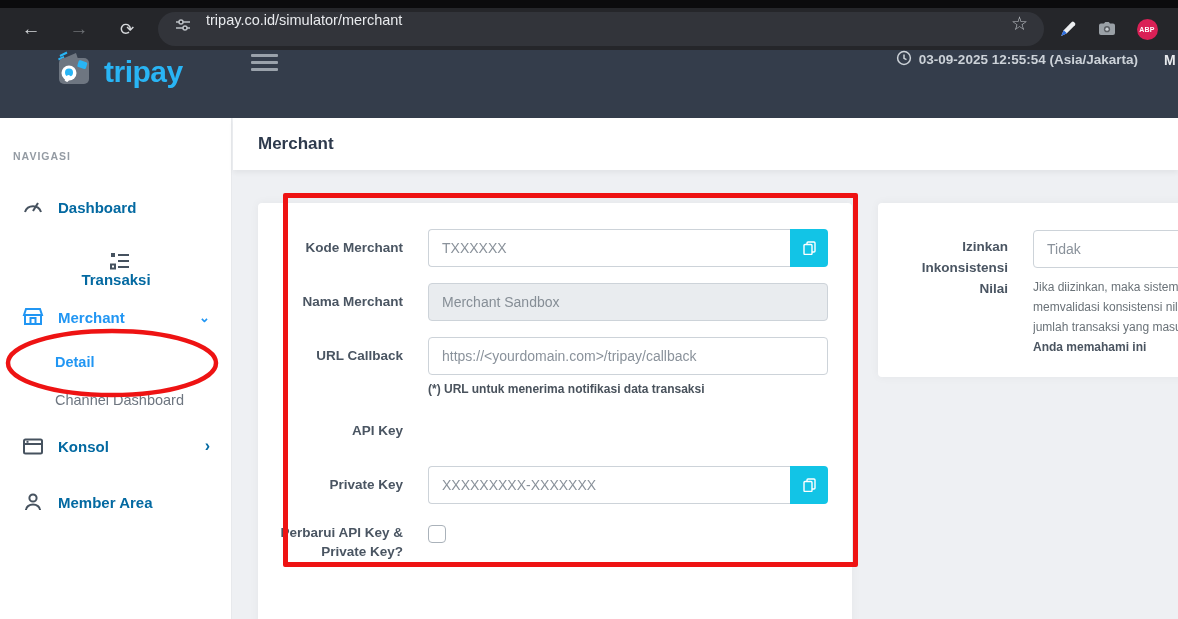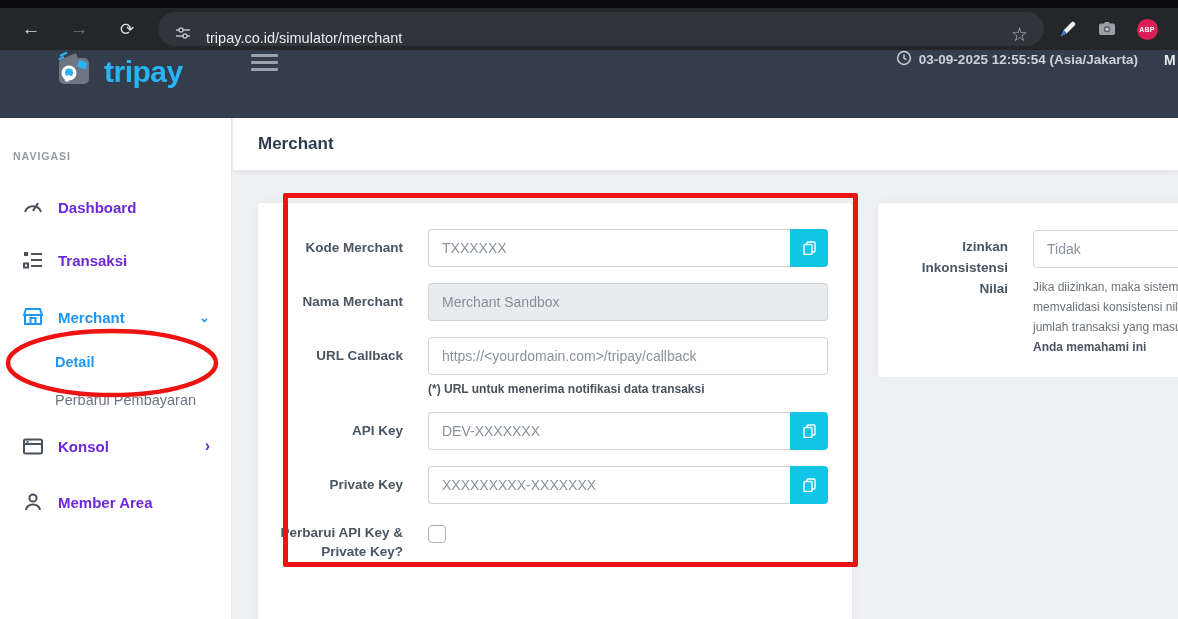--- a/index.html
+++ b/index.html
@@ -13,21 +13,21 @@
     overflow:hidden; position:relative; background:var(--pagebg);
   }
   
   .chrome{position:absolute; left:0; top:0; width:1178px; height:50px; background:#0b0b0d;}
   .toolbar{position:absolute; left:0; top:8px; width:1178px; height:42px; background:#25262a;
     display:flex; align-items:center;}
   .nav-ico{width:34px; height:34px; display:flex; align-items:center; justify-content:center;
     color:#d7d9dc; font-size:19px; margin-left:14px; border-radius:50%; cursor:pointer;}
   .nav-ico.dim{color:#6f7276;}
   .url-pill{height:34px; flex:0 0 886px; margin-left:14px; background:#32343a; border-radius:17px;
-    display:flex; align-items:flex-end; padding:0 12px; color:#e8eaed;}
+    display:flex; align-items:flex-start; padding:0 12px; color:#e8eaed;}
   .tune{width:26px;height:26px;border-radius:50%;display:flex;align-items:center;justify-content:center;}
   .url-text{font-size:14.5px; margin-left:10px; color:#e8eaed; flex:1;}
   .star{color:#bdc1c6; font-size:19px; margin-right:4px;}
   .ext{width:34px;height:30px;display:flex;align-items:center;justify-content:center;margin-left:6px;}
   .abp{width:21px;height:21px;border-radius:50%;background:#da2056;color:#fff;font-size:7px;
     font-weight:bold;display:flex;align-items:center;justify-content:center;letter-spacing:.2px;}
   
   .appbar{position:absolute; left:0; top:50px; width:1178px; height:68px; background:var(--navy);
     display:flex; align-items:flex-start;}
   .logo{display:flex; align-items:center; margin-left:52px; cursor:pointer;}
@@ -37,21 +37,21 @@
   .appbar-right{margin-left:auto; display:flex; align-items:center; color:#ccd2d8;
     font-size:13.5px; font-weight:bold;}
   .clocktxt{margin-left:7px;}
   .menu-cut{color:#e6e9ec; font-size:14px; font-weight:bold; margin-left:26px; width:14px; overflow:hidden;}
   
   .sidebar{position:absolute; left:0; top:118px; width:232px; height:501px; background:#fff;
     border-right:1px solid #e7e9ec;}
   .nav-label{position:absolute; left:13px; top:32px; font-size:10.5px; font-weight:bold;
     color:#949ba3; letter-spacing:1px;}
   .side-item{position:absolute; left:0; width:232px; height:30px; display:flex; align-items:center;
-    color:#6d28d9; font-size:15px; font-weight:bold; cursor:pointer;}
+    color:#0369a1; font-size:15px; font-weight:bold; cursor:pointer;}
   .side-item .ico{width:26px; display:flex; justify-content:center; margin-left:20px; margin-right:12px;}
   .side-item.active{color:var(--link);}
   .chev{margin-left:auto; margin-right:22px; font-size:13px;}
   .sub-item{position:absolute; left:55px; height:22px; display:flex; align-items:center;
     font-size:14.5px; color:#6e7680; cursor:pointer;}
   .sub-item.active{color:var(--link); font-weight:bold;}
   
   .content-top{position:absolute; left:233px; top:118px; width:945px; height:52px; background:#fff;
     box-shadow:0 3px 5px rgba(0,0,0,.05);}
   .page-title{position:absolute; left:25px; top:16px; font-size:17px; font-weight:bold; color:#2e3a4d;}
@@ -168,21 +168,21 @@
   <div class="side-item" style="top:74px;">
     <span class="ico">
       <svg width="22" height="18" viewBox="0 0 22 18" fill="none" stroke="#46525f" stroke-width="2">
         <path d="M3 14 A 8.5 8.5 0 0 1 19 14"></path>
         <line x1="11" y1="13" x2="16" y2="5"></line>
       </svg>
     </span>
     <span>Dashboard</span>
   </div>
 
-  <div class="side-item" style="top:127px;">
+  <div class="side-item" style="top:133px;flex-direction:column;">
     <span class="ico">
       <svg width="22" height="20" viewBox="0 0 22 20" fill="none" stroke="#46525f" stroke-width="2">
         <rect x="2" y="2" width="4" height="4" fill="#46525f" stroke="none"></rect>
         <line x1="9" y1="4" x2="20" y2="4"></line>
         <rect x="2" y="13.5" width="4" height="4" fill="none"></rect>
         <line x1="9" y1="10" x2="20" y2="10"></line>
         <line x1="9" y1="16" x2="20" y2="16"></line>
       </svg>
     </span>
     <span>Transaksi</span>
@@ -197,21 +197,21 @@
       </svg>
     </span>
     <span>Merchant</span>
     <span class="chev">⌄</span>
   </div>
 
   <div class="sub-item active" style="top:233px;align-items:center;">
     <span>Detail</span>
   </div>
   <div class="sub-item" style="top:271px;">
-    <span>Perbarui Pembayaran</span>
+    <span>Channel Dashboard</span>
   </div>
 
   <div class="side-item" style="top:313px;">
     <span class="ico">
       <svg width="22" height="19" viewBox="0 0 22 19" fill="none" stroke="#46525f" stroke-width="2">
         <rect x="2" y="2.5" width="18" height="14" rx="1.5"></rect>
         <line x1="2" y1="7" x2="20" y2="7"></line>
         <line x1="4.5" y1="4.8" x2="6.5" y2="4.8"></line>
       </svg>
     </span>
@@ -266,31 +266,20 @@
       <div class="f-field">
         <div class="input-group">
           <input class="text-input" placeholder="https://&lt;yourdomain.com&gt;/tripay/callback" style="">
         </div>
         <div class="help-text">(*) URL untuk menerima notifikasi data transaksi</div>
       </div>
     </div>
 
     <div class="form-row">
       <label class="f-label">API Key</label>
-      <div class="f-field">
-        <div class="input-group has-btn">
-          <input class="text-input" readonly="" value="DEV-XXXXXXX" style="">
-          <button class="copy-btn">
-            <svg width="13" height="14" viewBox="0 0 13 14" fill="none" stroke="#ffffff" stroke-width="1.4">
-              <rect x="4" y="1" width="8" height="10" rx="1"></rect>
-              <rect x="1" y="3.5" width="8" height="10" rx="1" fill="#12c4e6"></rect>
-            </svg>
-          </button>
-        </div>
-      </div>
     </div>
 
     <div class="form-row">
       <label class="f-label">Private Key</label>
       <div class="f-field">
         <div class="input-group has-btn">
           <input class="text-input" readonly="" value="XXXXXXXXX-XXXXXXX" style="">
           <button class="copy-btn">
             <svg width="13" height="14" viewBox="0 0 13 14" fill="none" stroke="#ffffff" stroke-width="1.4">
               <rect x="4" y="1" width="8" height="10" rx="1"></rect>

